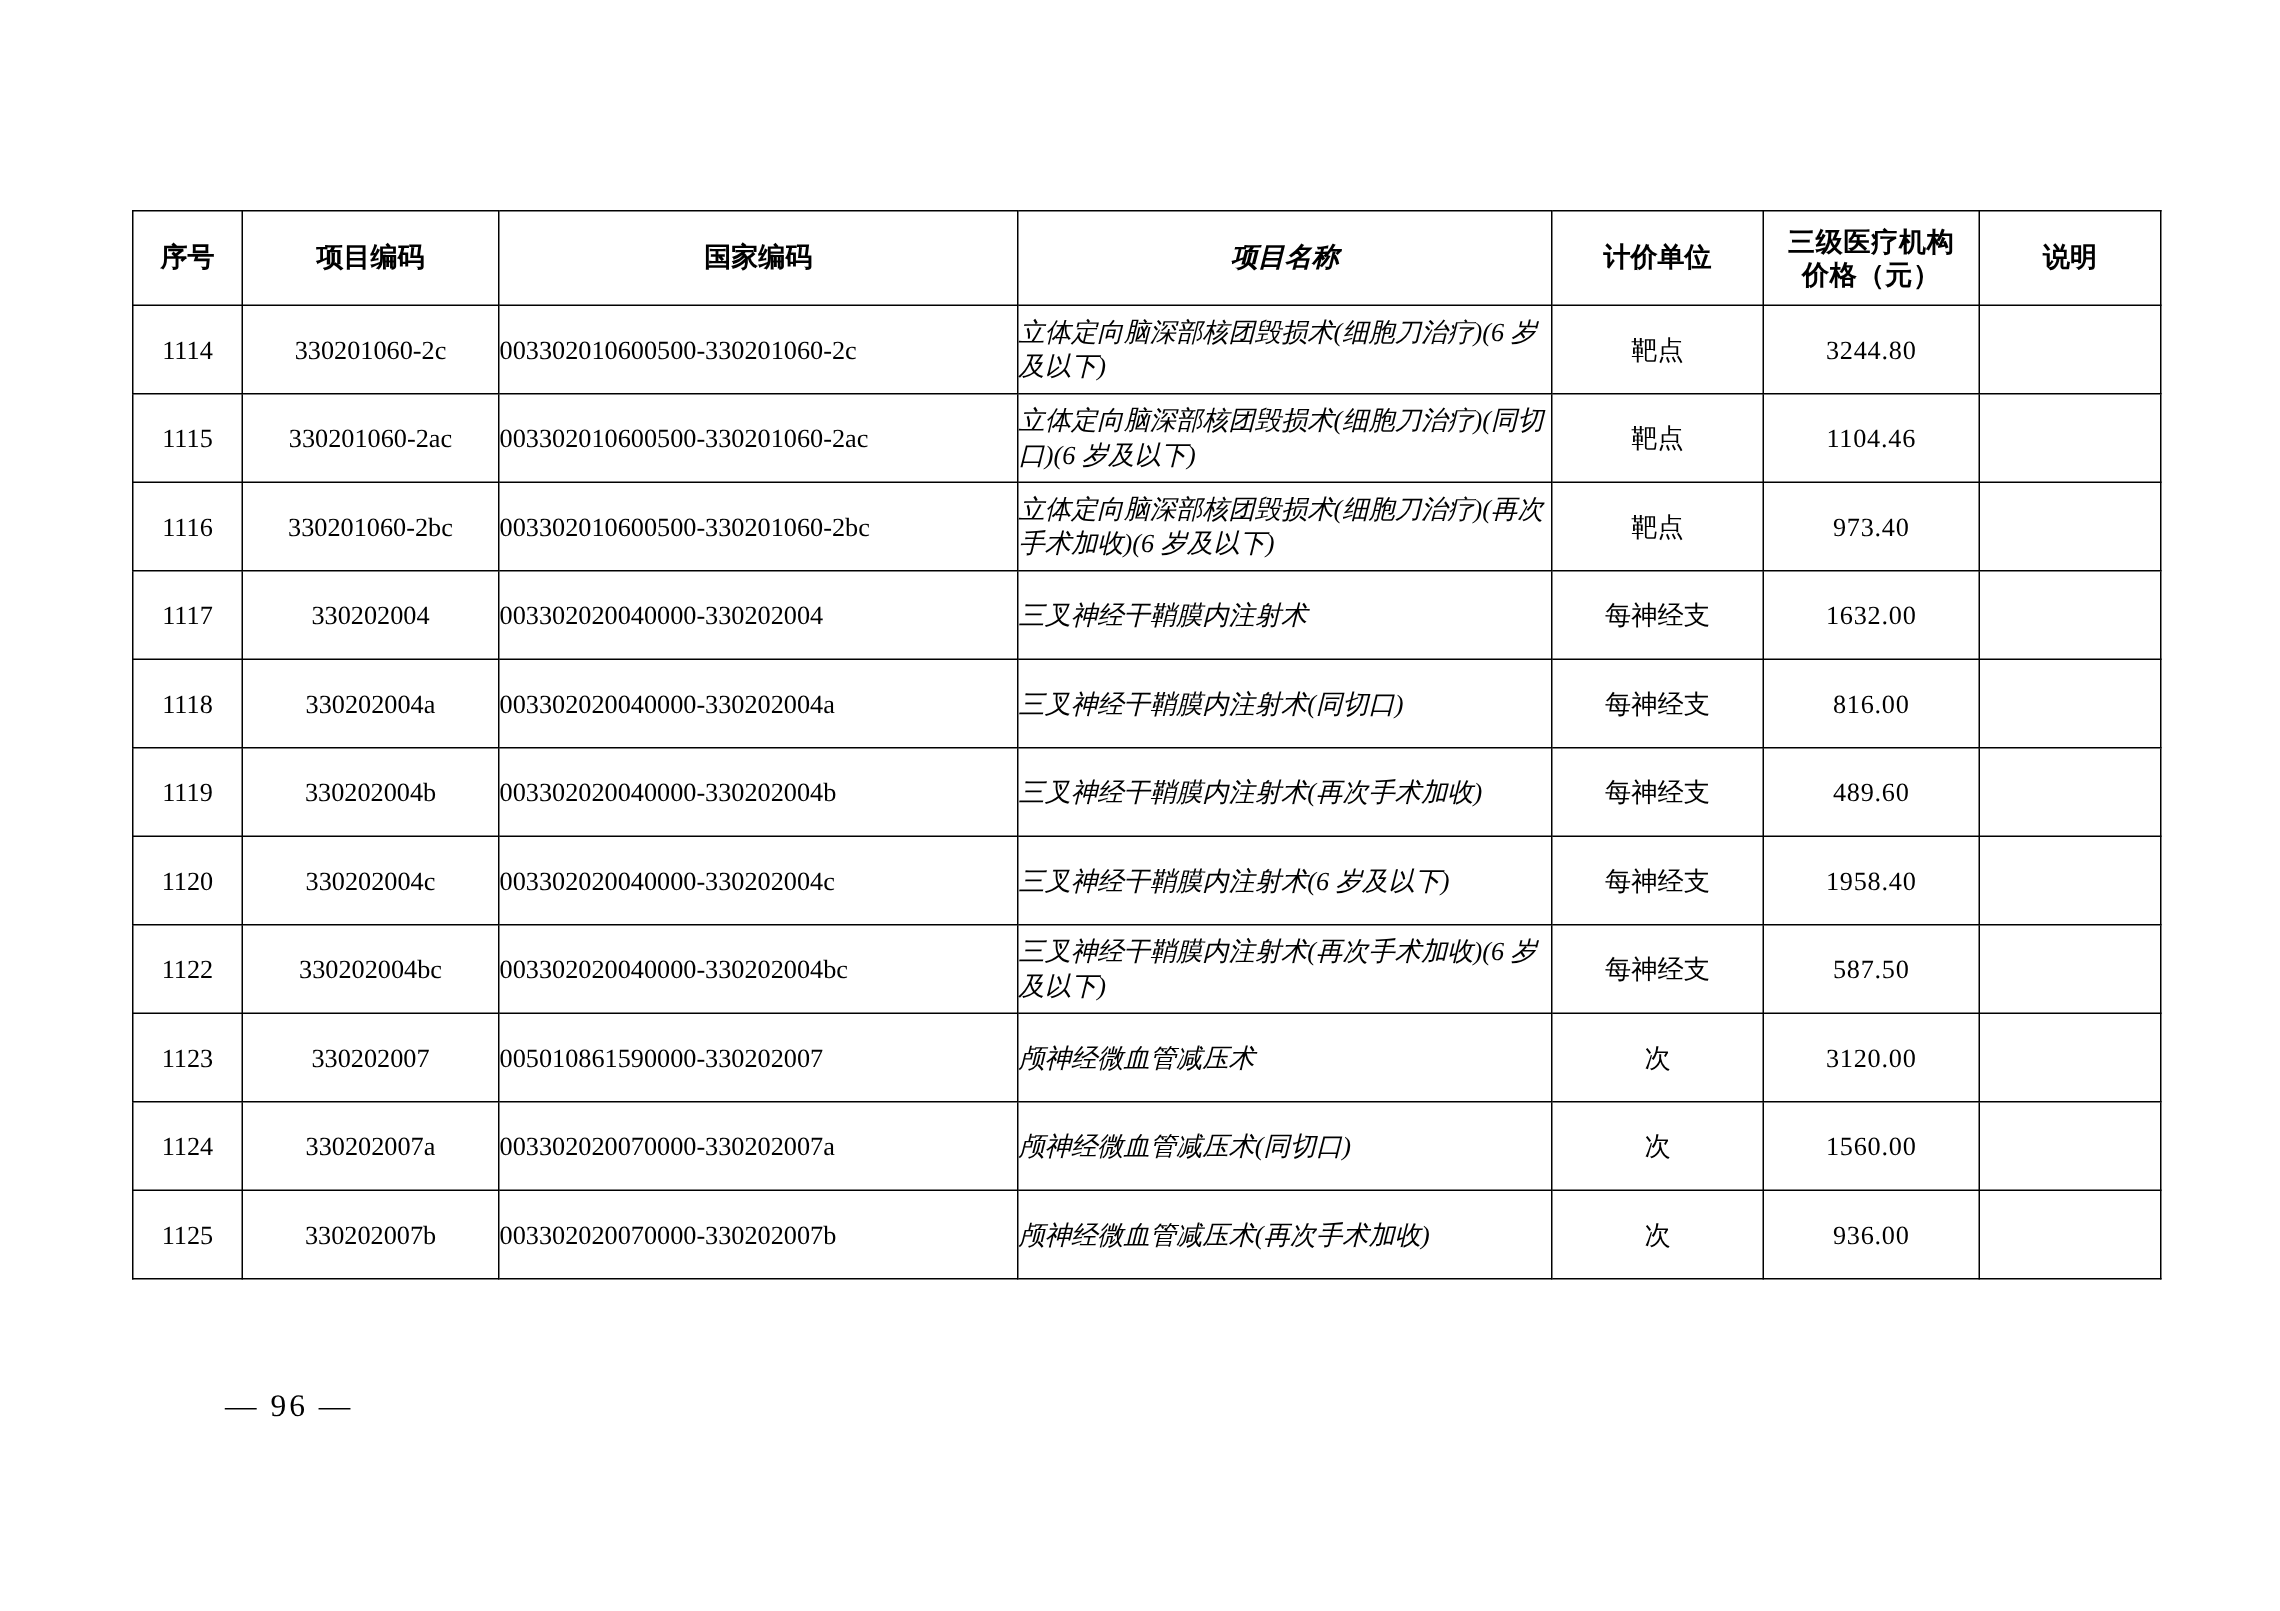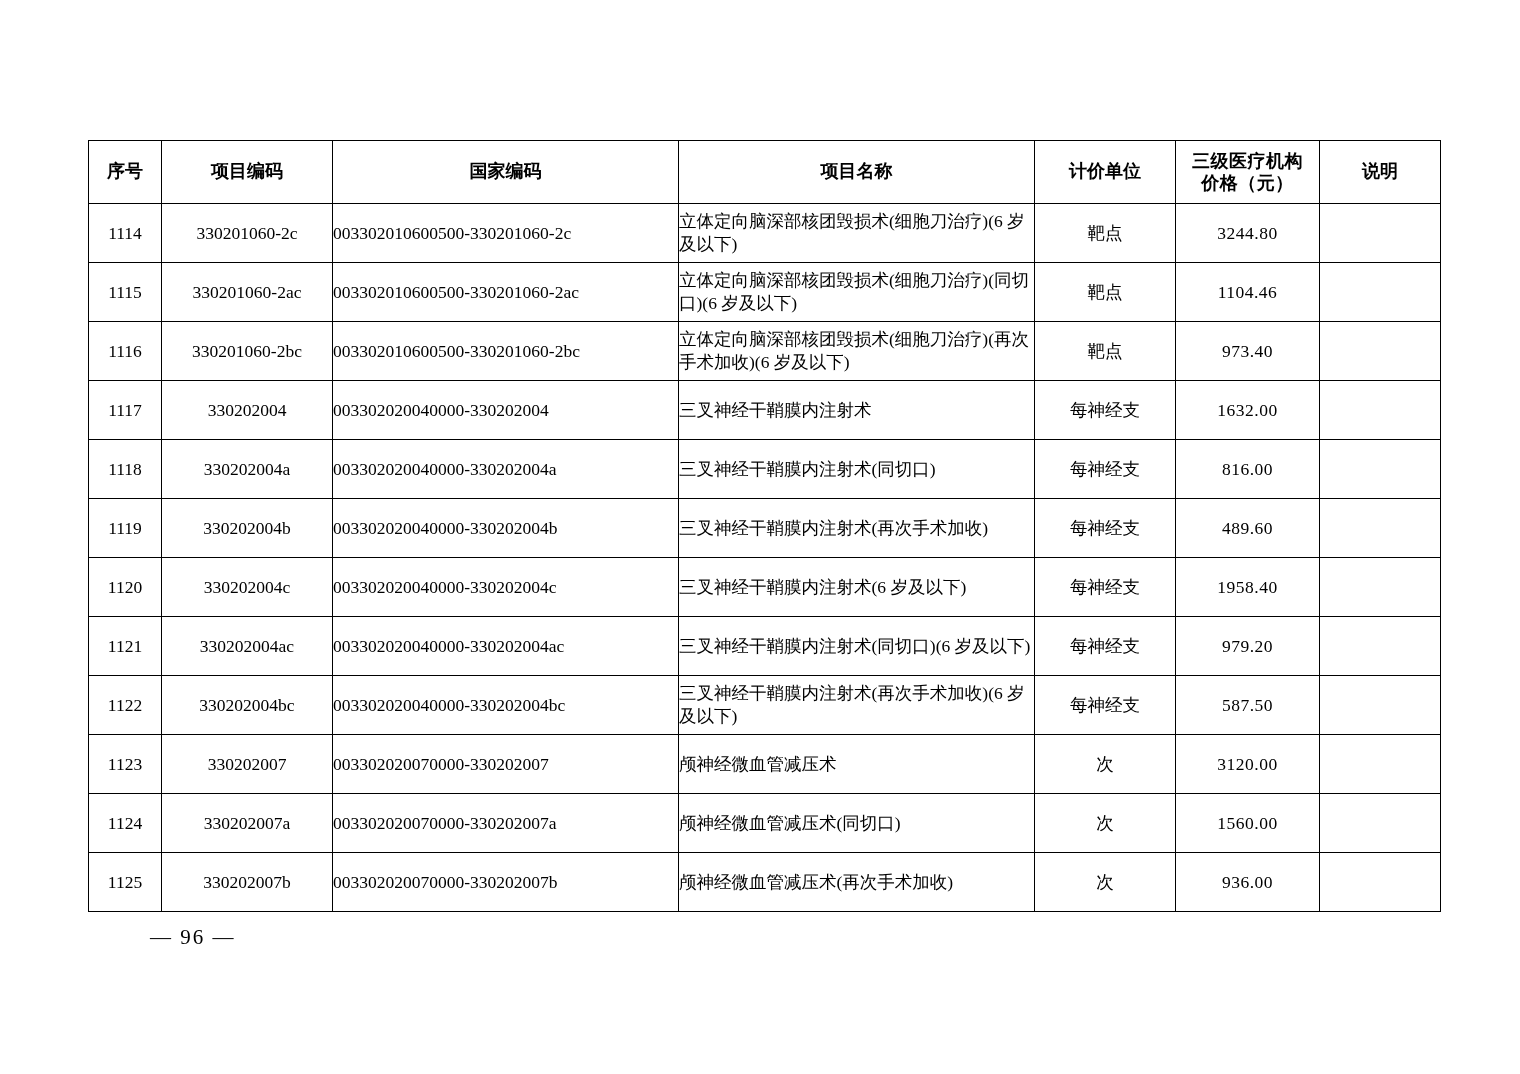--- a/index.html
+++ b/index.html
@@ -44,21 +44,21 @@
     height: 62px;
     line-height: 1.22;
     font-size: 18px;
   }
   .price-table tbody td {
     height: 58px;
   }
   .c-seq      { width: 72px;  text-align: center; }
   .c-code     { width: 170px; text-align: center; padding-left: 3px; }
   .c-natcode  { width: 345px; text-align: left; padding-left: 6px; }
-  .c-name     { width: 355px; text-align: left; padding-left: 5px; line-height: 1.3; }
+  .c-name     { width: 355px; text-align: left; padding-left: 5px; line-height: 1.3; font-style: italic; }
   .c-unit     { width: 140px; text-align: center; }
   .c-price    { width: 143px; text-align: center; letter-spacing: 0.5px; }
   .c-note     { width: 120px; text-align: center; }
 
   .price-table tbody td.c-seq,
   .price-table tbody td.c-code,
   .price-table tbody td.c-natcode,
   .price-table tbody td.c-unit,
   .price-table tbody td.c-price {
     white-space: nowrap;
@@ -155,41 +155,32 @@
         <tr>
           <td class="c-seq">1120</td>
           <td class="c-code">330202004c</td>
           <td class="c-natcode">003302020040000-330202004c</td>
           <td class="c-name">三叉神经干鞘膜内注射术(6 岁及以下)</td>
           <td class="c-unit">每神经支</td>
           <td class="c-price">1958.40</td>
           <td class="c-note"></td>
         </tr>
         <tr>
-          <td class="c-seq">1121</td>
-          <td class="c-code">330202004ac</td>
-          <td class="c-natcode">003302020040000-330202004ac</td>
-          <td class="c-name">三叉神经干鞘膜内注射术(同切口)(6 岁及以下)</td>
-          <td class="c-unit">每神经支</td>
-          <td class="c-price">979.20</td>
-          <td class="c-note"></td>
-        </tr>
-        <tr>
           <td class="c-seq">1122</td>
           <td class="c-code">330202004bc</td>
           <td class="c-natcode">003302020040000-330202004bc</td>
           <td class="c-name">三叉神经干鞘膜内注射术(再次手术加收)(6 岁及以下)</td>
           <td class="c-unit">每神经支</td>
           <td class="c-price">587.50</td>
           <td class="c-note"></td>
         </tr>
         <tr>
           <td class="c-seq">1123</td>
           <td class="c-code">330202007</td>
-          <td class="c-natcode">003302020070000-330202007</td>
+          <td class="c-natcode">005010861590000-330202007</td>
           <td class="c-name">颅神经微血管减压术</td>
           <td class="c-unit">次</td>
           <td class="c-price">3120.00</td>
           <td class="c-note"></td>
         </tr>
         <tr>
           <td class="c-seq">1124</td>
           <td class="c-code">330202007a</td>
           <td class="c-natcode">003302020070000-330202007a</td>
           <td class="c-name">颅神经微血管减压术(同切口)</td>

